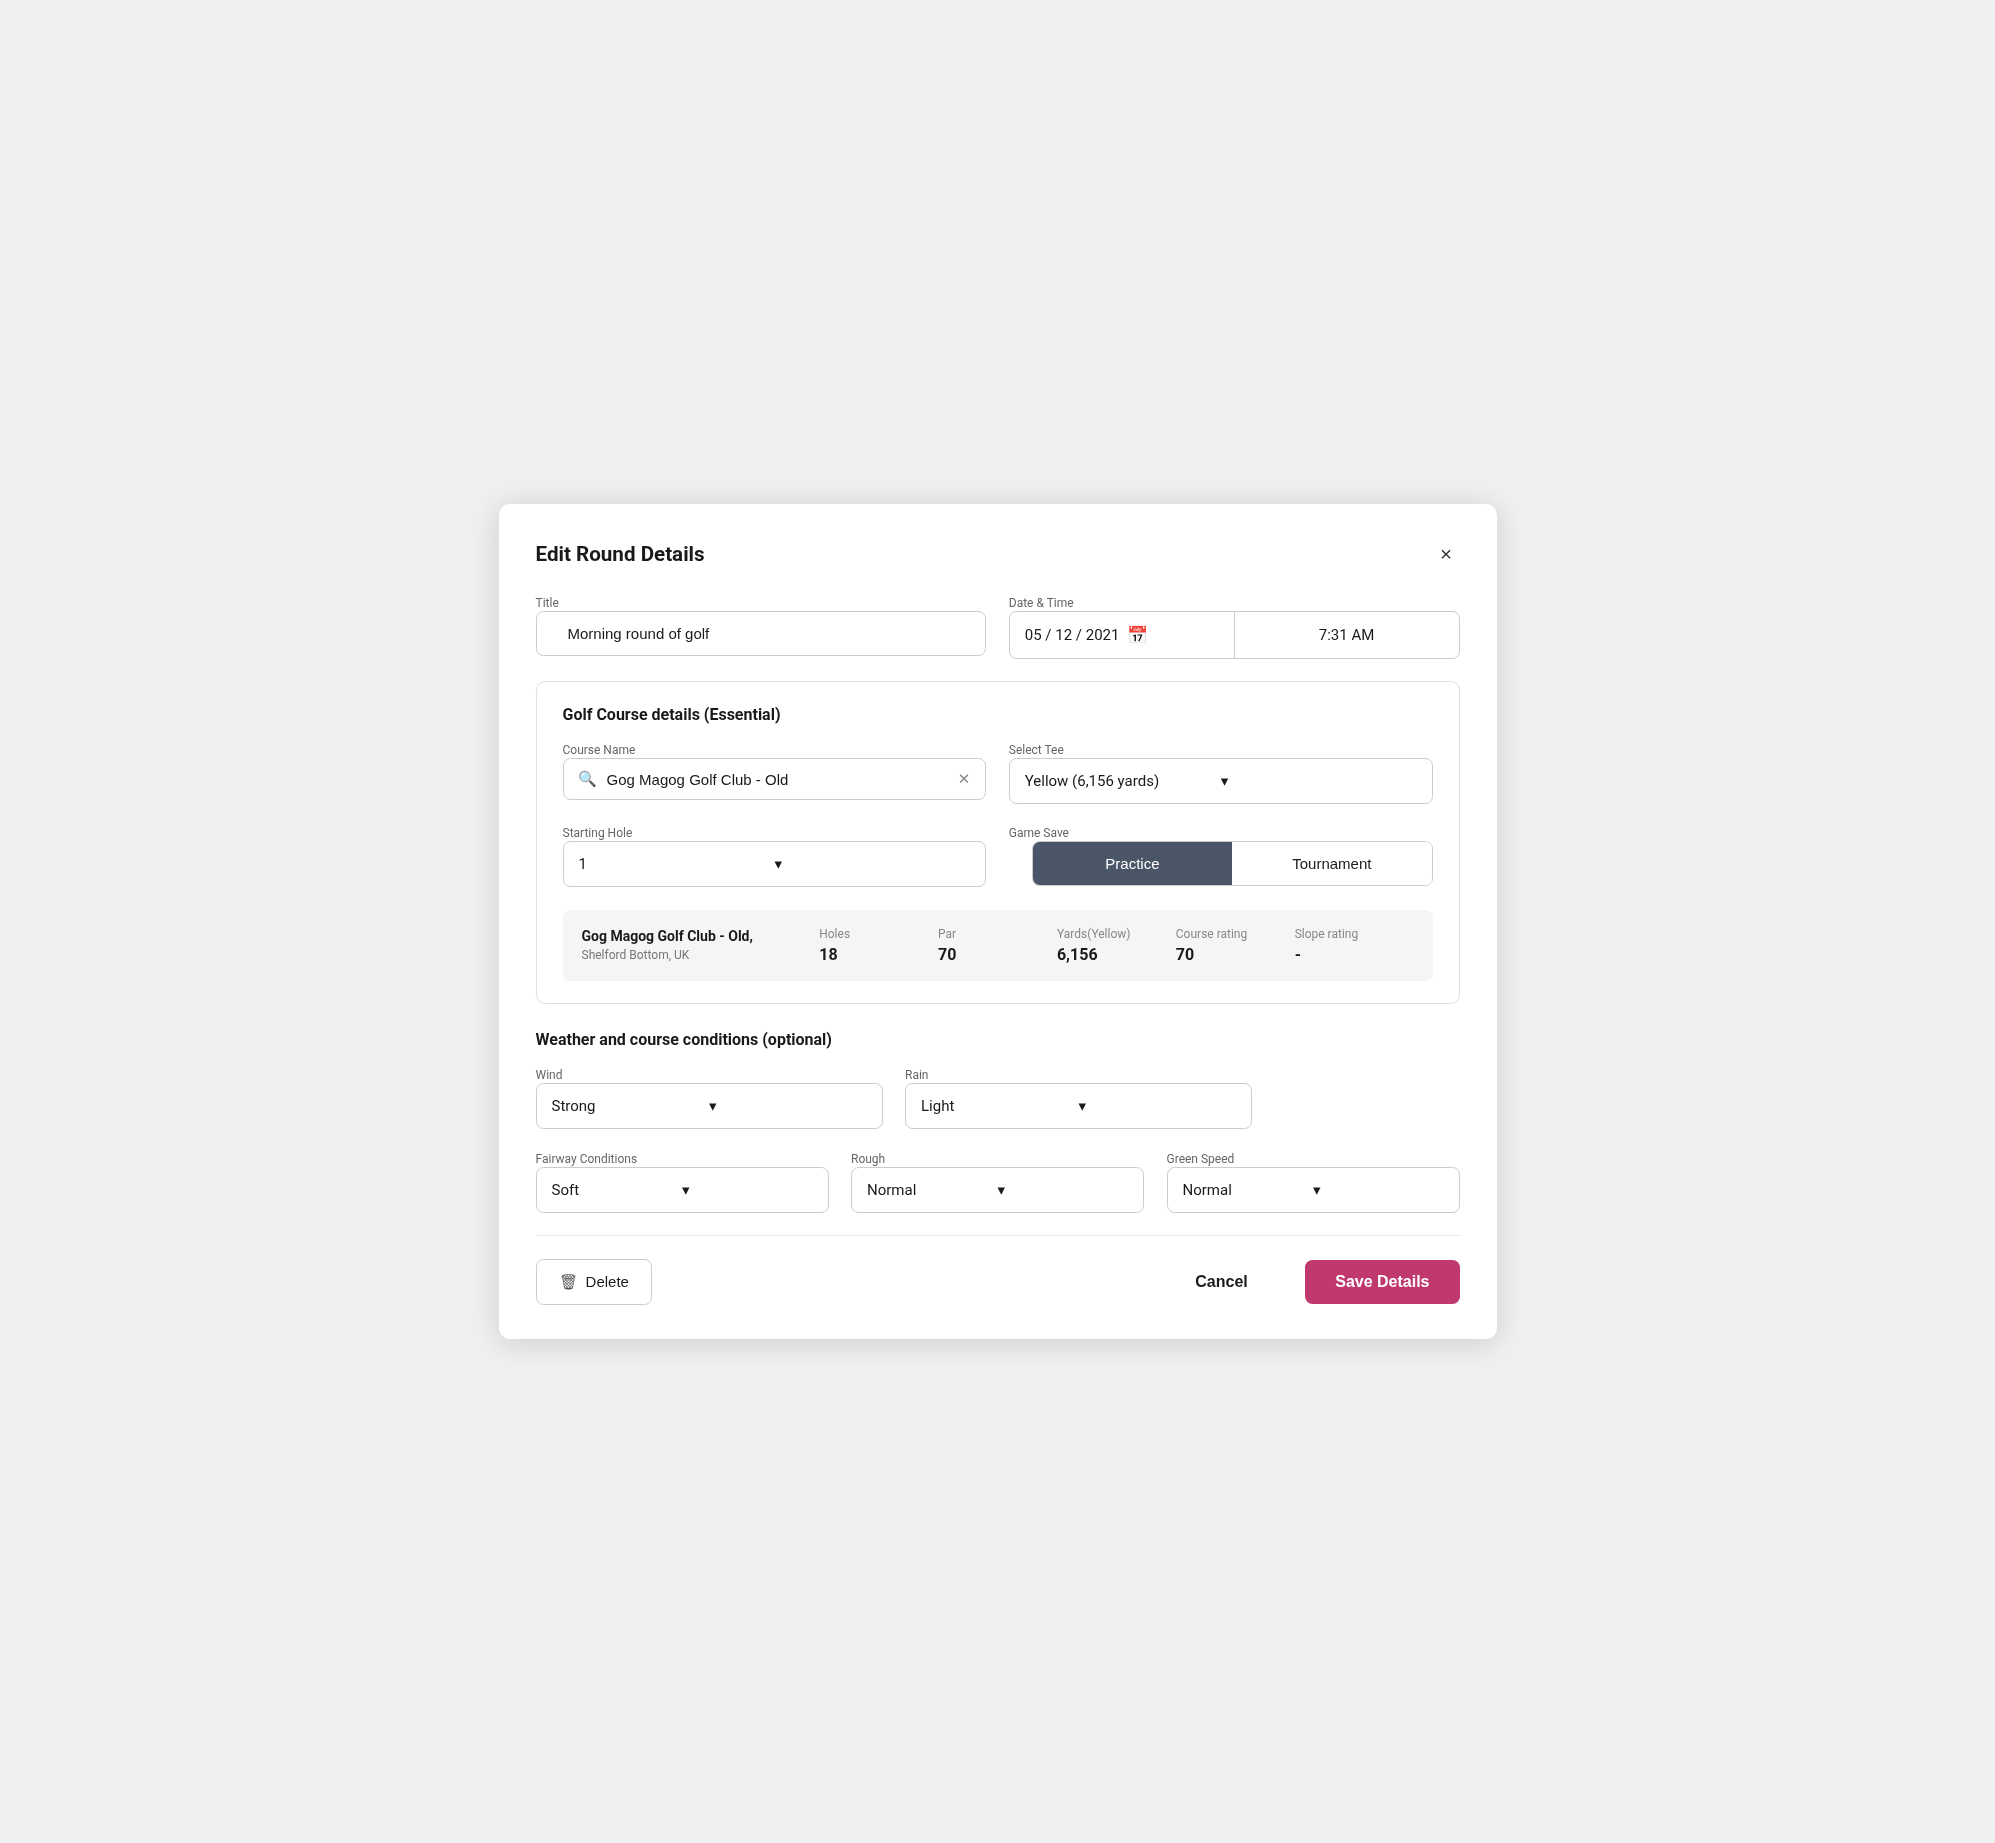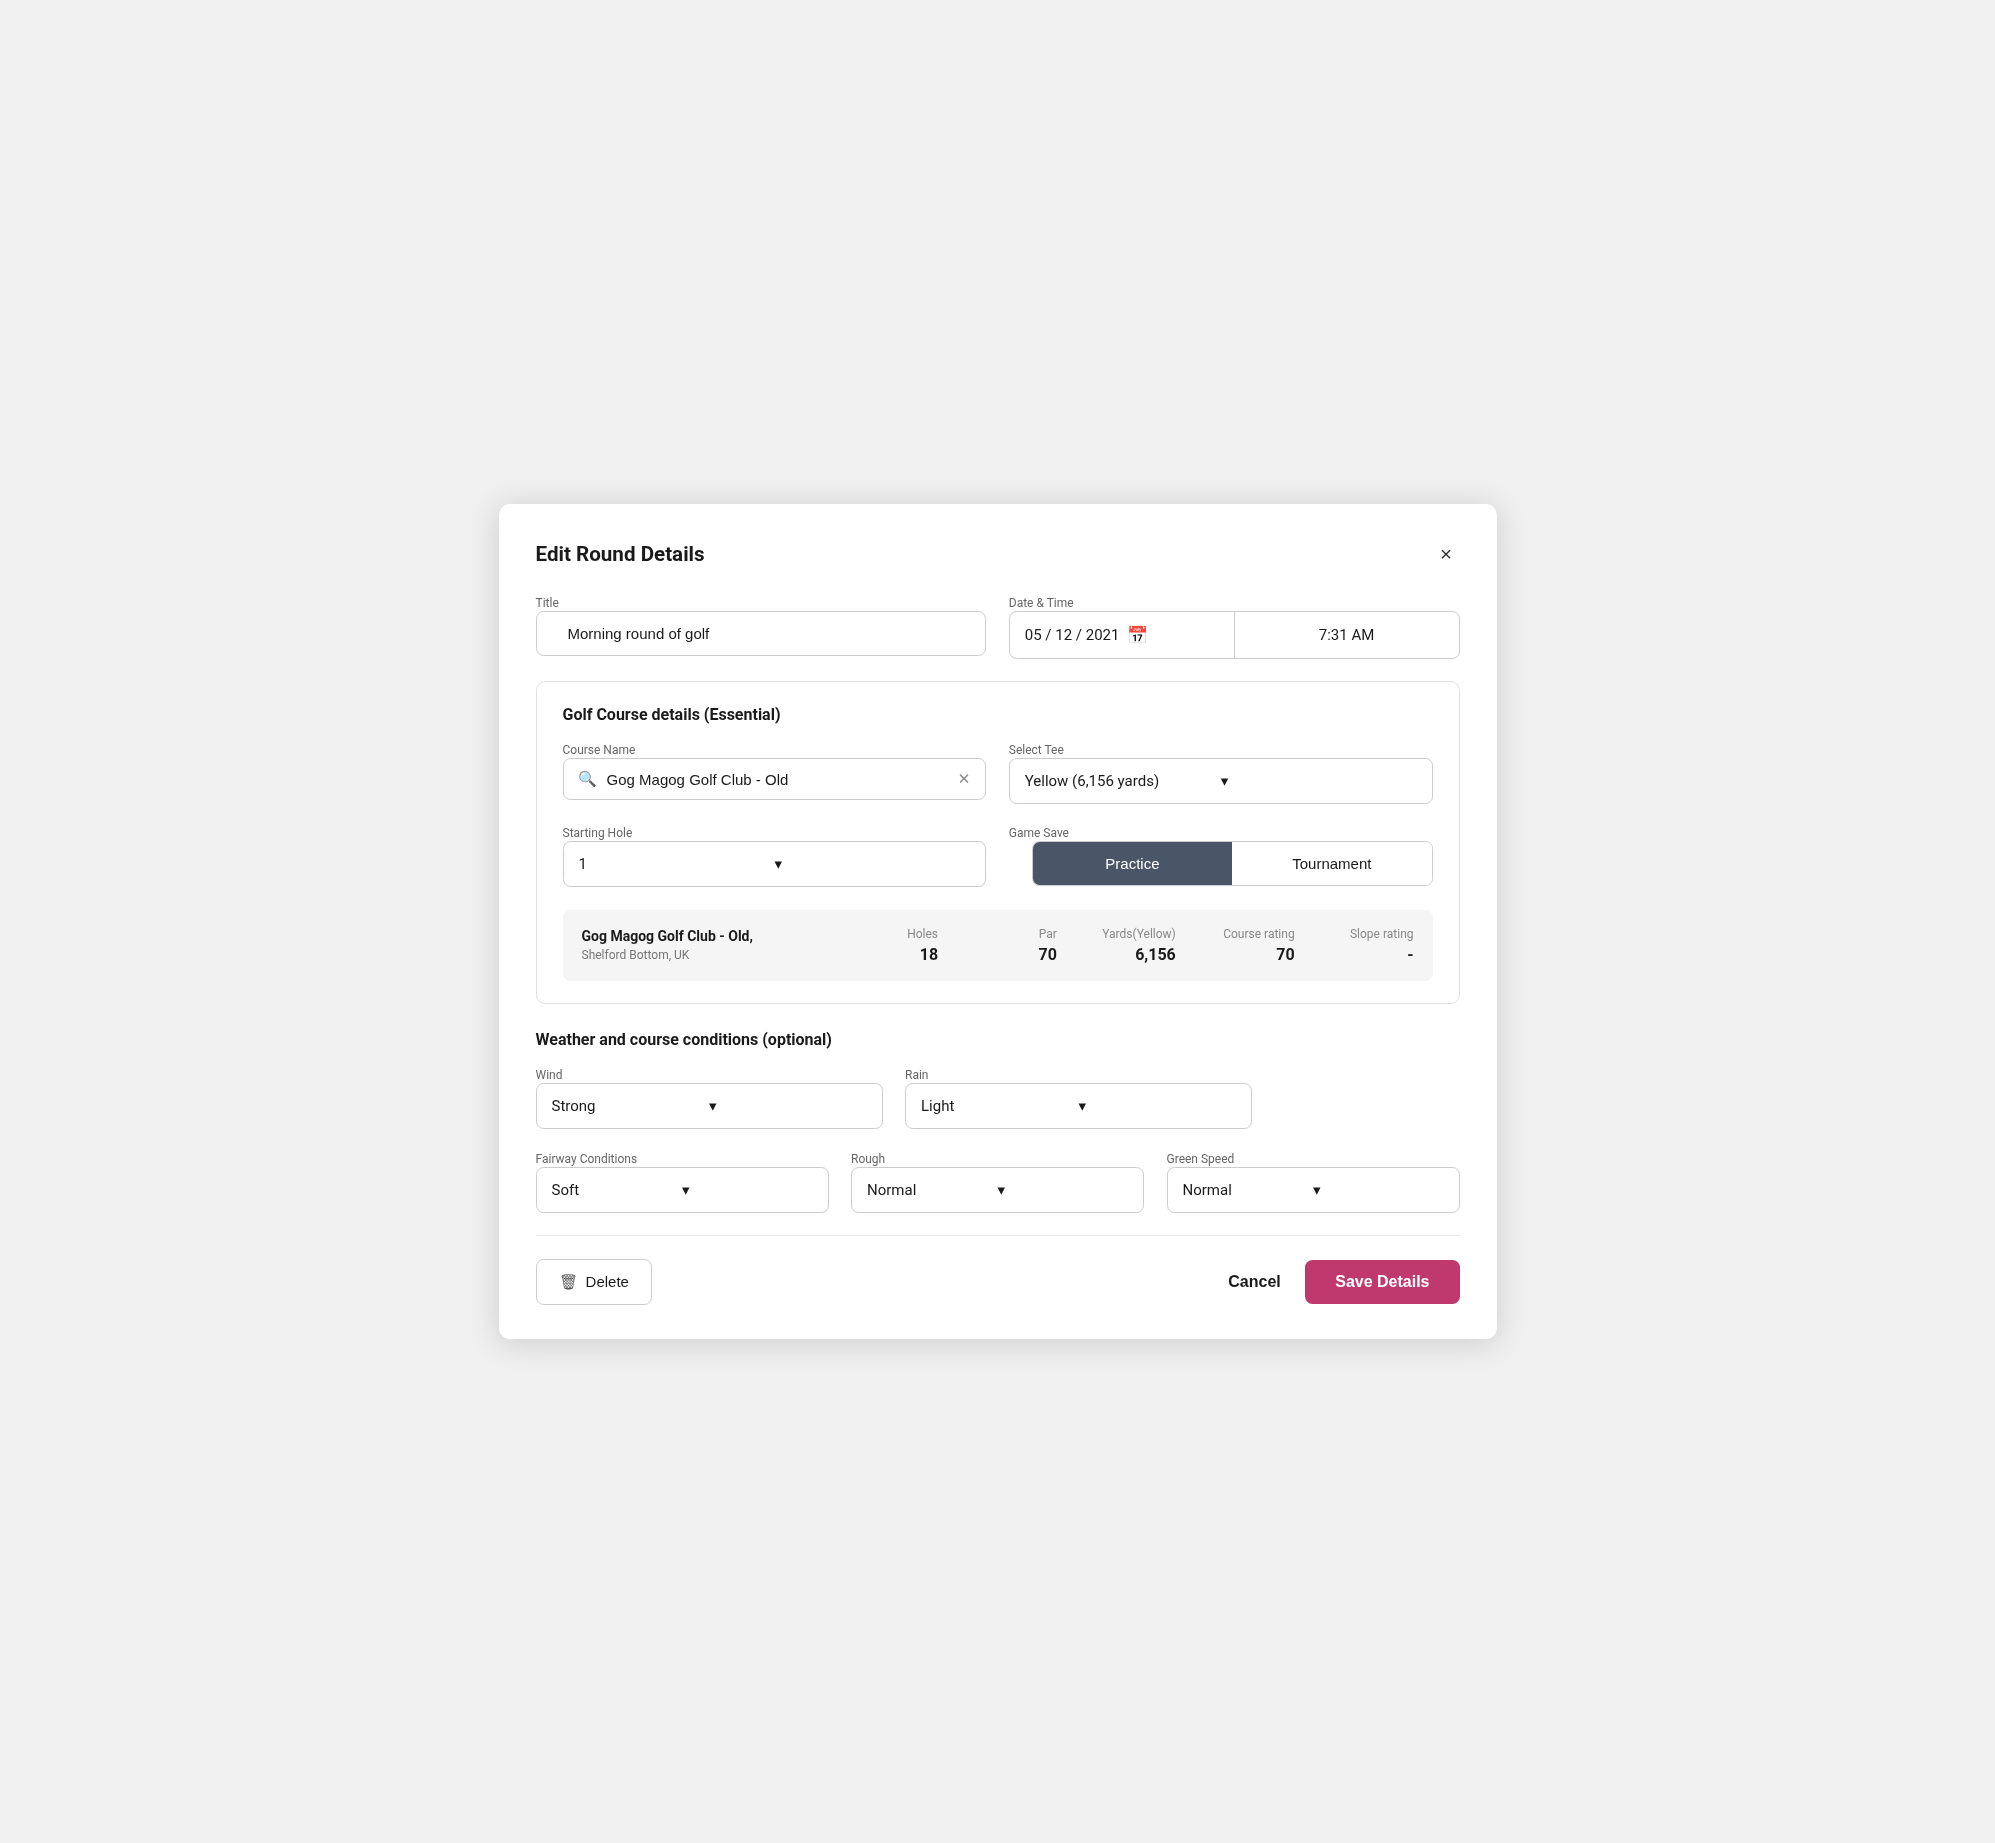--- a/index.html
+++ b/index.html
@@ -192,21 +192,21 @@
       color: #1a1a1a;
     }
     .course-info-name .course-location {
       font-size: 12px;
       color: #777;
       margin-top: 3.7px;
     }
     .course-stat {
       display: flex;
       flex-direction: column;
-      align-items: flex-end;
+      align-items: flex-start;
       flex: 1;
       gap: 3.7px;
     }
     .stat-label {
       font-size: 12px;
       color: #888;
     }
     .stat-value {
       font-size: 16px;
       font-weight: 700;
@@ -235,21 +235,21 @@
       font-size: 15px;
       color: #1a1a1a;
       cursor: pointer;
     }
     .delete-icon {
       font-size: 15px;
       color: #555;
     }
     .bottom-right {
       display: flex;
-      gap: 2px;
+      gap: 35px;
     }
     .cancel-btn {
       background: none;
       border: none;
       font-size: 16px;
       font-weight: 600;
       color: #1a1a1a;
       cursor: pointer;
       padding: 13px 22.5px;
     }

